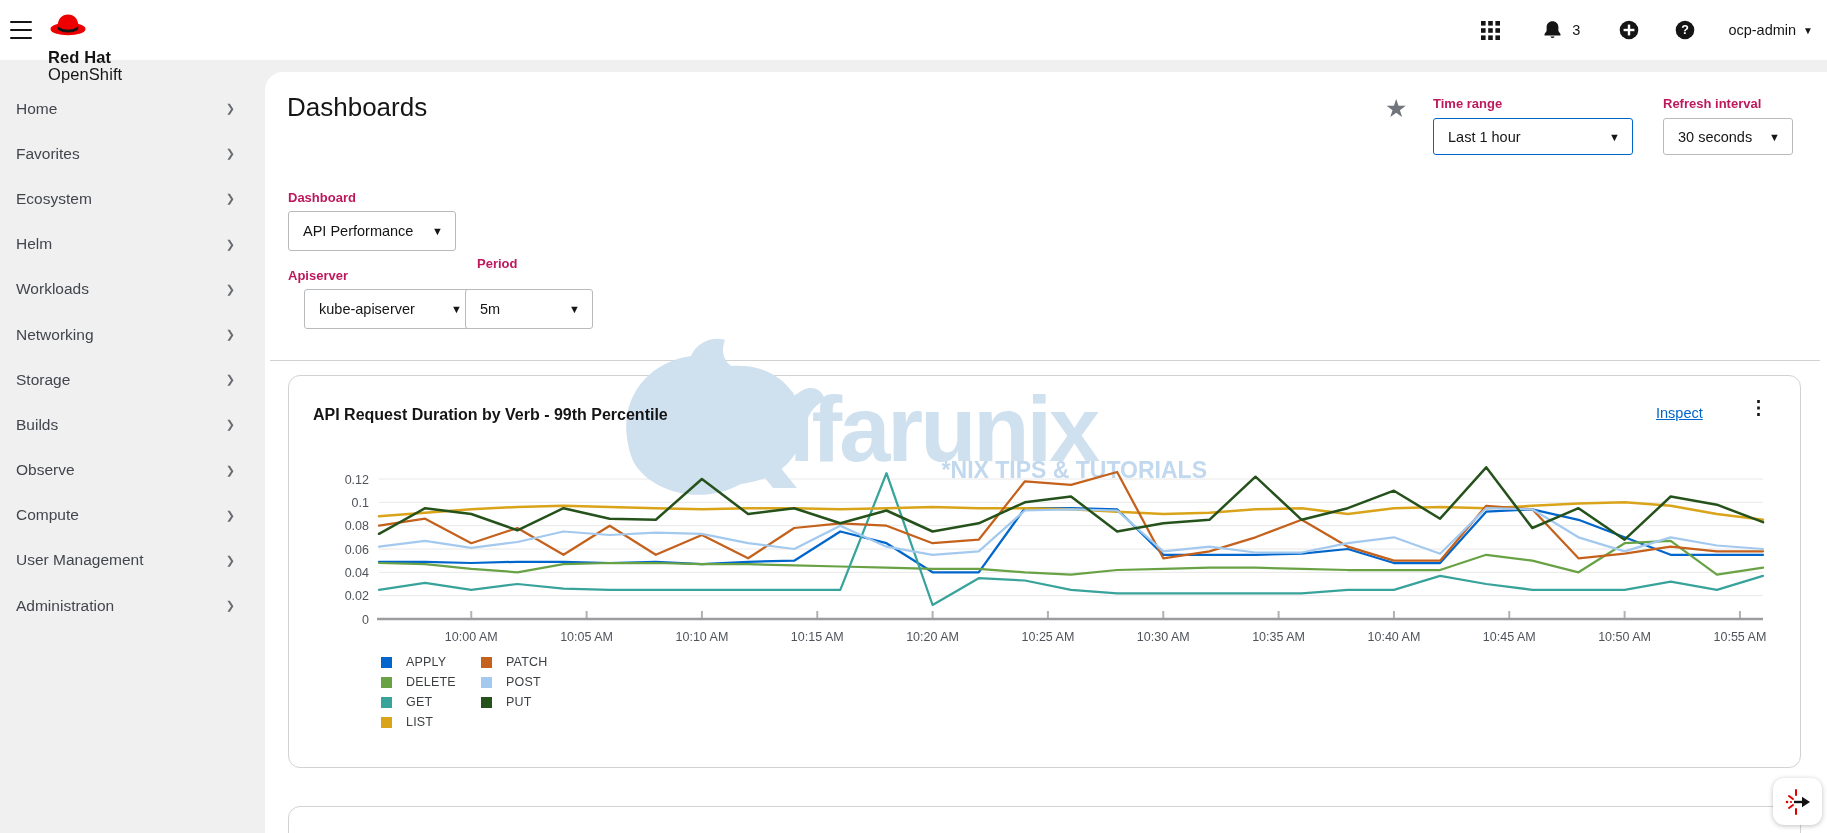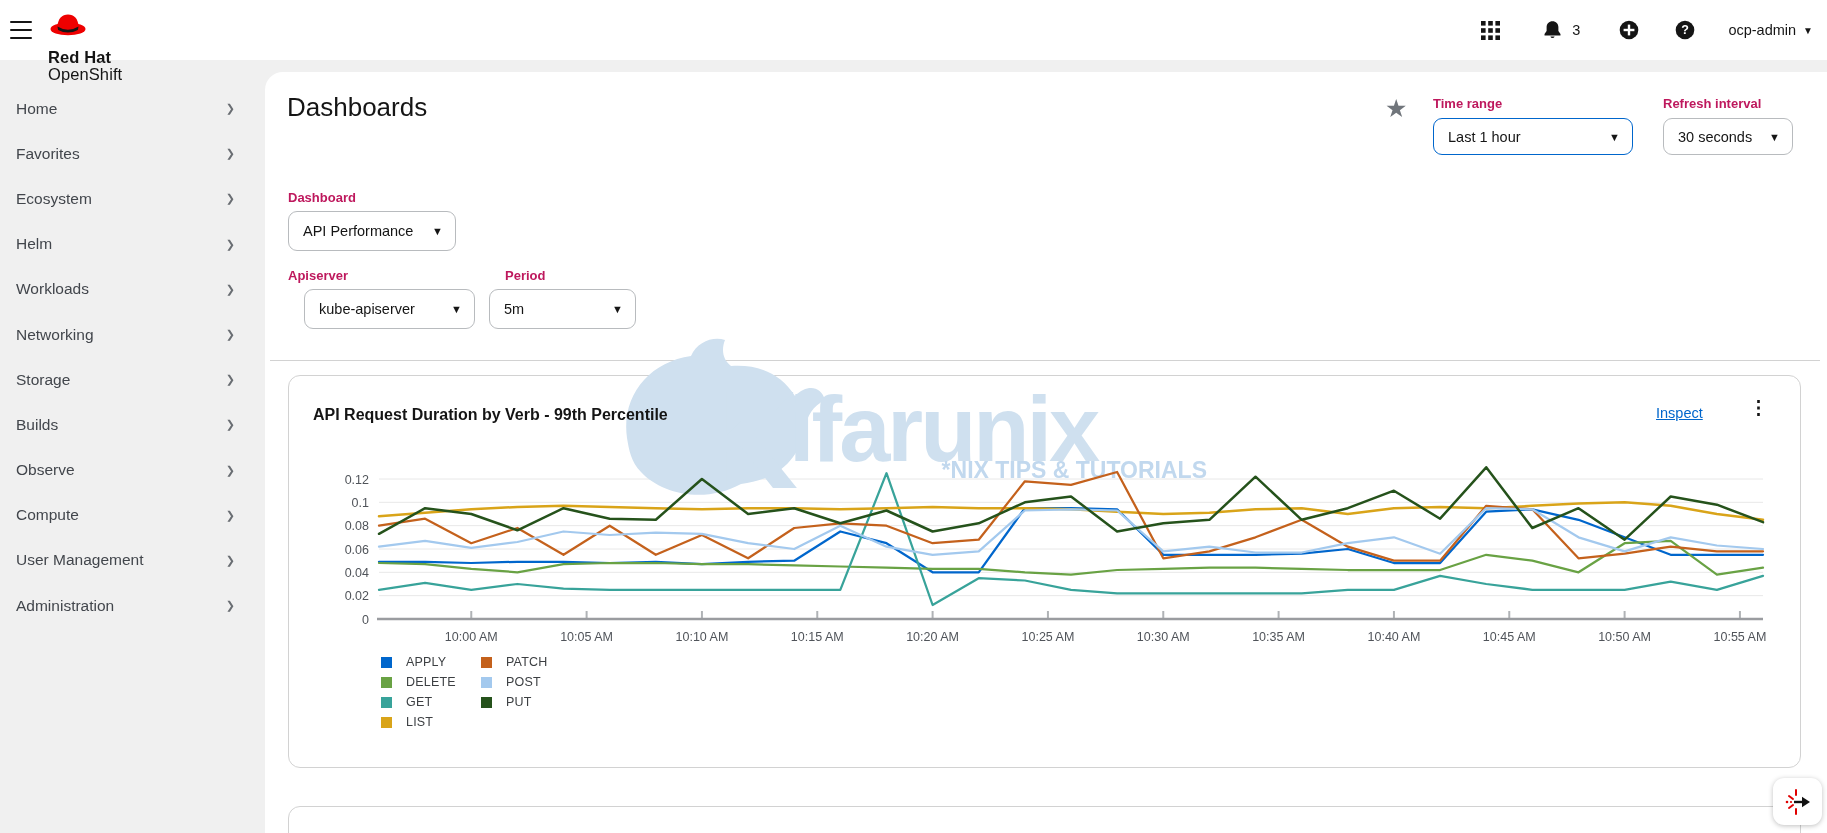--- a/index.html
+++ b/index.html
@@ -28,21 +28,21 @@
   .side-item .chev { font-size:11px; color:#6a6e73; }
 
   
   .content-bg { position:absolute; left:265px; top:60px; width:1562px; height:773px; background:#f0f0f0; }
   .panel { position:absolute; left:265px; top:72px; width:1562px; height:761px; background:#fff; border-top-left-radius:18px; overflow:hidden; z-index:6; }
 
   .page-title { position:absolute; left:22px; top:20px; font-size:26px; font-weight:500; color:#151515; }
   .star { position:absolute; left:1120px; top:22px; font-size:25px; color:#70757b; cursor:pointer; }
 
   .ctl-label { position:absolute; font-size:13px; font-weight:700; color:#be185d; }
-  .select { position:absolute; height:37px; background:#fff; border:1px solid #b8bbbe; border-radius:9px; display:flex; align-items:center; justify-content:space-between; padding:0 12px 0 14px; font-size:14.5px; cursor:pointer; }
+  .select { position:absolute; height:37px; background:#fff; border:1px solid #b8bbbe; border-radius:3px; display:flex; align-items:center; justify-content:space-between; padding:0 12px 0 14px; font-size:14.5px; cursor:pointer; }
   .select .caret { font-size:11px; color:#151515; margin-left:10px; }
   .select.blue { border:1.5px solid #0066cc; }
   .select.tall { height:40px; }
 
   .divider { position:absolute; left:5px; top:288px; width:1550px; height:1px; background:#d2d2d2; }
 
   .chart-card { position:absolute; left:23px; top:303px; width:1513px; height:393px; background:#fff; border:1px solid #d2d2d2; border-radius:12px; }
   .chart-title { position:absolute; left:24px; top:30px; font-size:16px; color:#151515; }
   .inspect { position:absolute; left:1367px; top:29px; font-size:14.5px; color:#0066cc; text-decoration:underline; cursor:pointer; }
   .kebab { position:absolute; left:1460px; top:22px; font-size:19px; font-weight:700; color:#151515; letter-spacing:0; cursor:pointer; line-height:1; }
@@ -188,22 +188,22 @@
   <div class="select tall" style="left:23px; top:139px; width:168px;">
     <span>API Performance</span>
     <span class="caret">▼</span>
   </div>
 
   <label class="ctl-label" style="left:23px; top:196px;">Apiserver</label>
   <div class="select tall" style="left:39px; top:217px; width:171px;">
     <span>kube-apiserver</span>
     <span class="caret">▼</span>
   </div>
-  <label class="ctl-label" style="left:212px; top:196px;margin-left:28px;">Period</label>
-  <div class="select tall" style="left:224px; top:217px; width:147px;">
+  <label class="ctl-label" style="left:212px; top:184px;">Period</label>
+  <div class="select tall" style="left:200px; top:217px; width:128px;">
     <span>5m</span>
     <span class="caret">▼</span>
   </div>
 
   <div class="divider"></div>
 
   <section class="chart-card">
     <svg id="chart-svg" width="1513" height="393">
         <line x1="90" y1="219.66666666666666" x2="1474" y2="219.66666666666666" stroke="#e8e8e8" stroke-width="1"></line>
         <line x1="90" y1="196.33333333333331" x2="1474" y2="196.33333333333331" stroke="#e8e8e8" stroke-width="1"></line>

